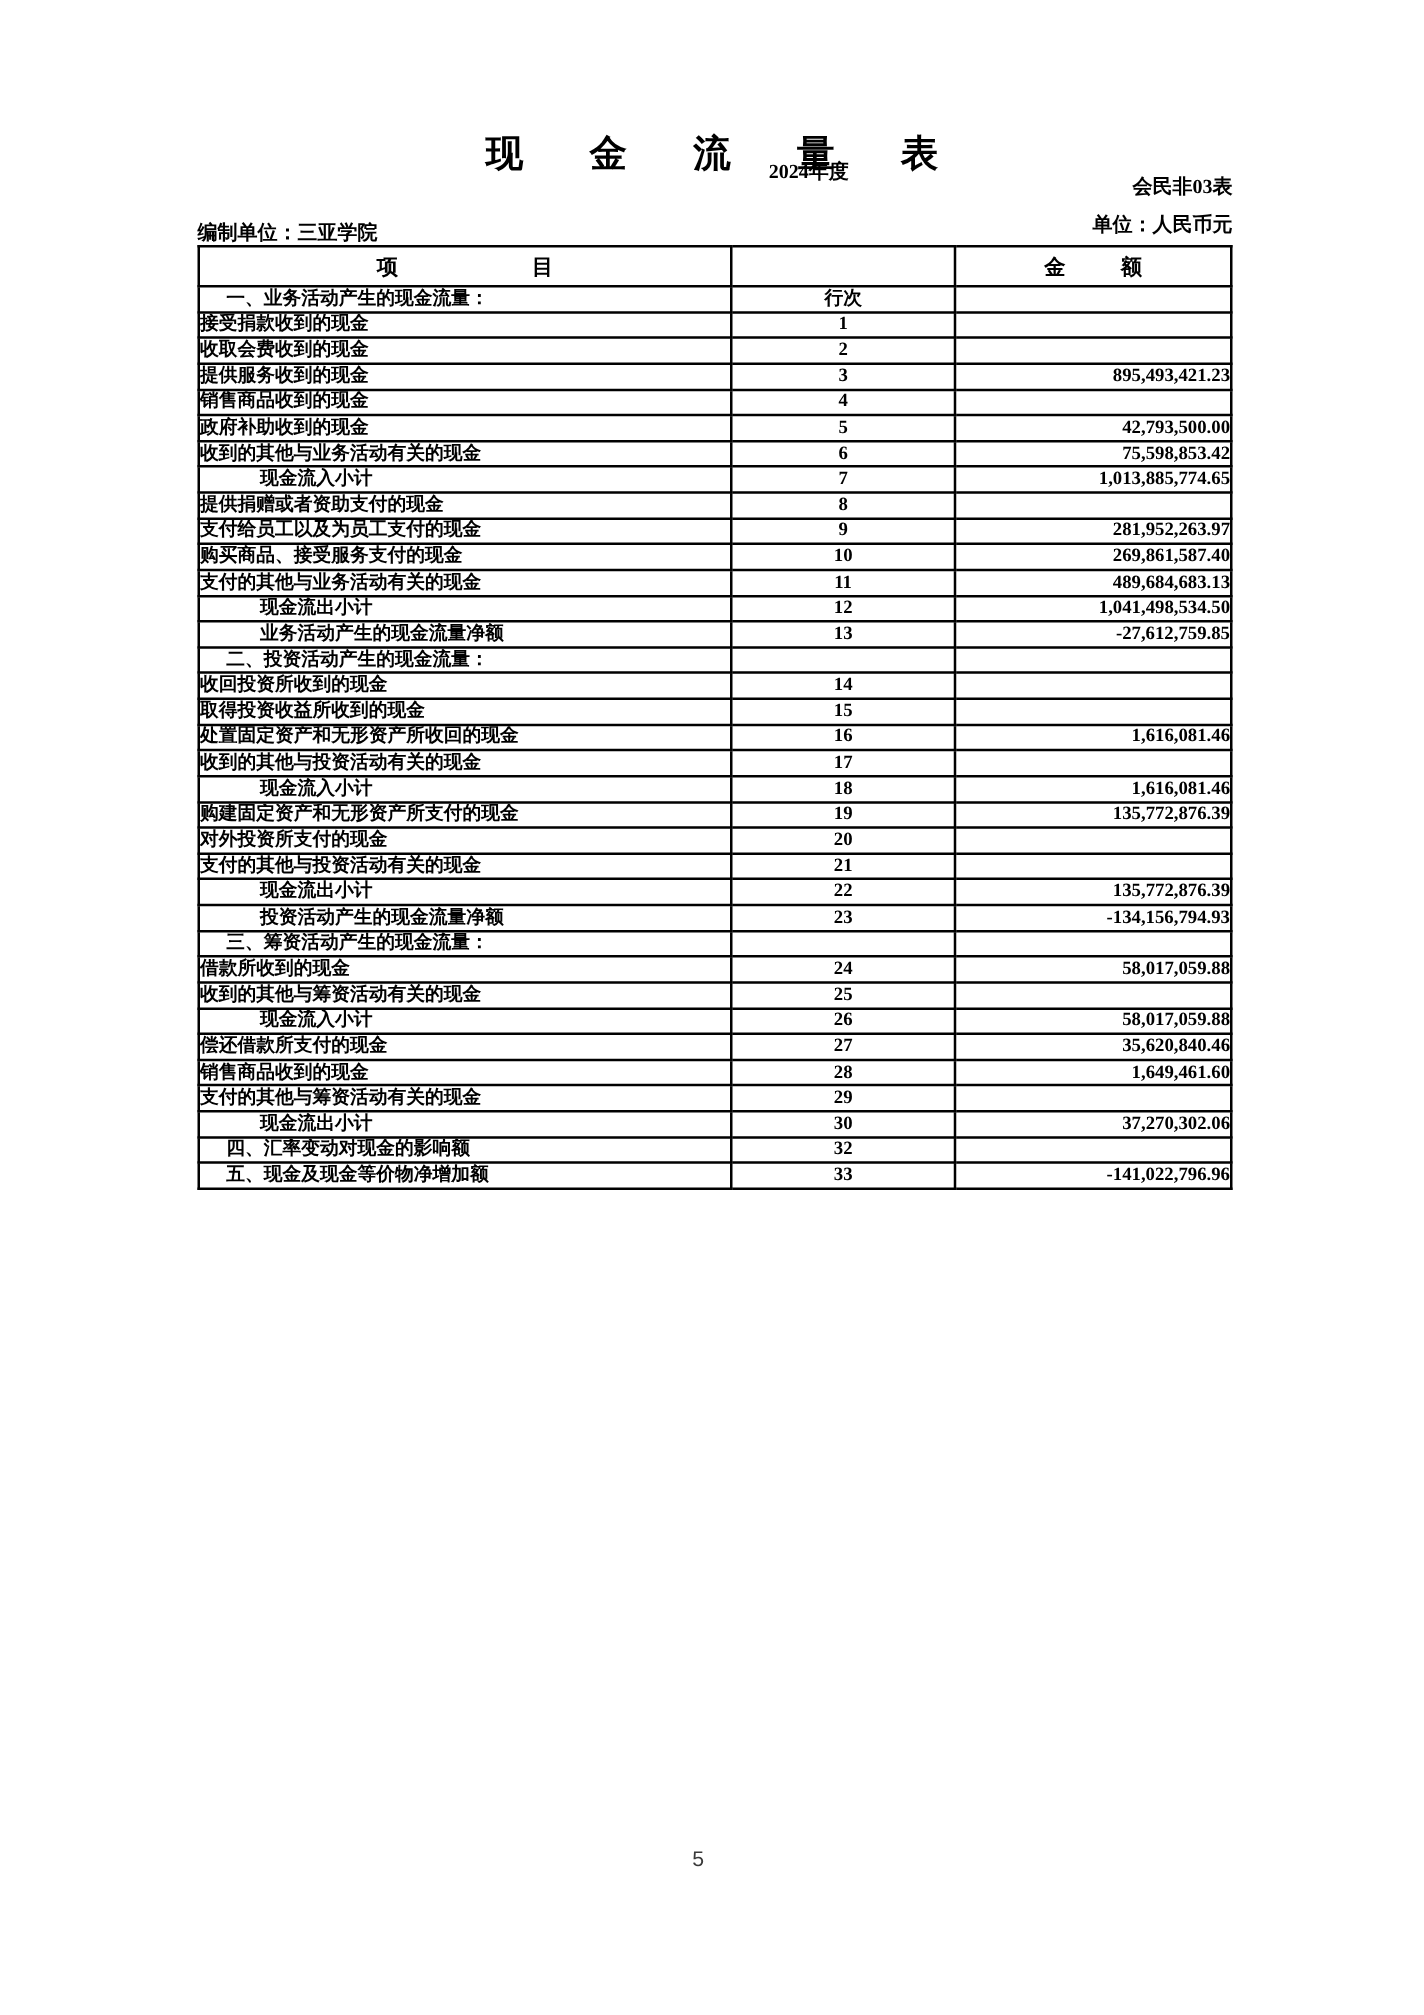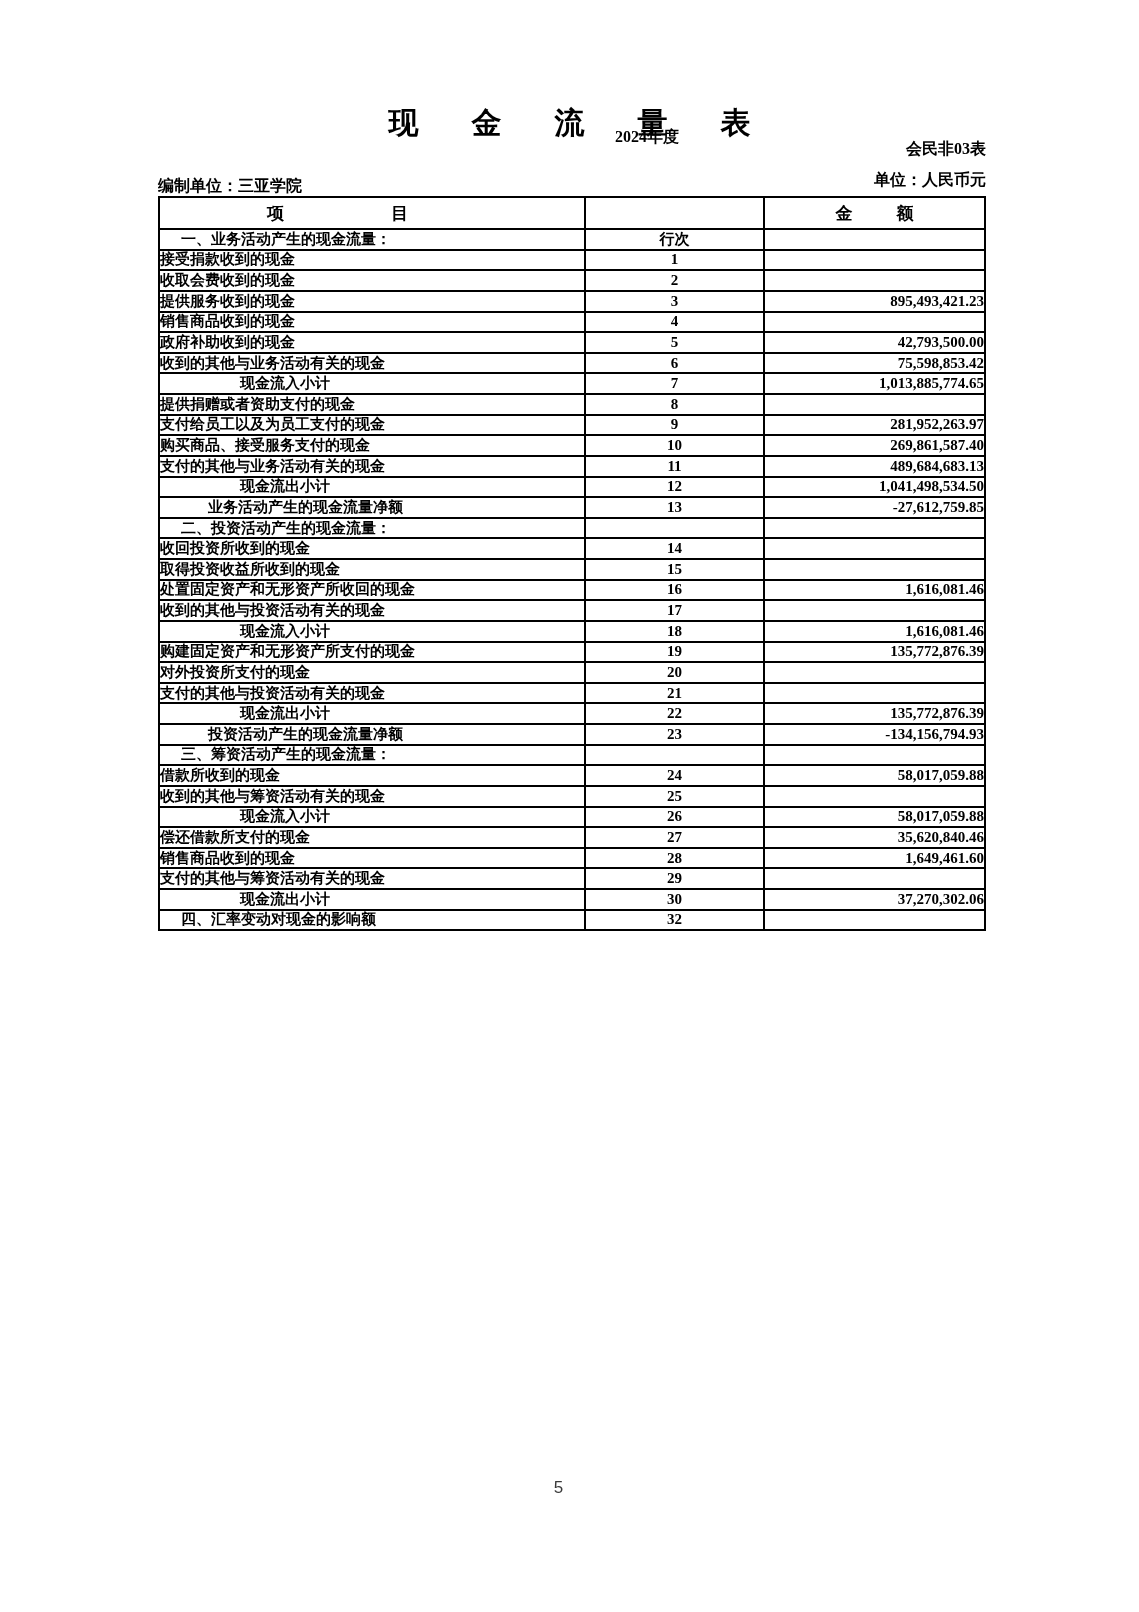--- a/index.html
+++ b/index.html
@@ -53,39 +53,39 @@
     font-weight:bold;
     overflow:hidden;
     white-space:nowrap;
   }
   table.statement th{
     height:30px;
     font-size:17px;
     vertical-align:middle;
   }
   th.th-item{
-    text-align:left;
+    text-align:center;
     letter-spacing:6.3em;text-indent:6.3em;
   }
   th.th-amount{
     text-align:center;
     letter-spacing:2.6em;text-indent:2.6em;border-radius:15px;
   }
   table.statement td{
     height:18.64px;
     font-size:15px;
     line-height:17px;
     vertical-align:middle;
   }
   td.c-item{text-align:left;padding-left:30px;}
   td.c-line{text-align:center;}
   td.c-amount{text-align:right;padding-right:10px;}
 
   tr.row-section td.c-item{padding-left:21px;}
-  tr.row-subtotal td.c-item{padding-left:80px;margin-top:20px;}
+  tr.row-subtotal td.c-item{padding-left:48px;margin-top:20px;}
   tr.row-net td.c-item{padding-left:48px;}
 
   
   .page-number{
     top:1478px;left:0;width:1117px;
     text-align:center;
     font-family:"Liberation Sans","DejaVu Sans",sans-serif;
     font-size:17px;color:#3a3a3a;font-weight:normal;
   }
 </style>
@@ -275,16 +275,21 @@
       <tr class="row-subtotal">
     <td class="c-item">现金流出小计</td>
     <td class="c-line">30</td>
     <td class="c-amount">37,270,302.06</td>
   </tr>
       <tr class="row-section">
     <td class="c-item">四、汇率变动对现金的影响额</td>
     <td class="c-line">32</td>
     <td class="c-amount"></td>
   </tr>
+      <tr class="row-section">
+    <td class="c-item">五、现金及现金等价物净增加额</td>
+    <td class="c-line">33</td>
+    <td class="c-amount">-141,022,796.96</td>
+  </tr>
     </tbody>
 </table>
 
 <div class="abs page-number">5</div>
 
 </body></html>

